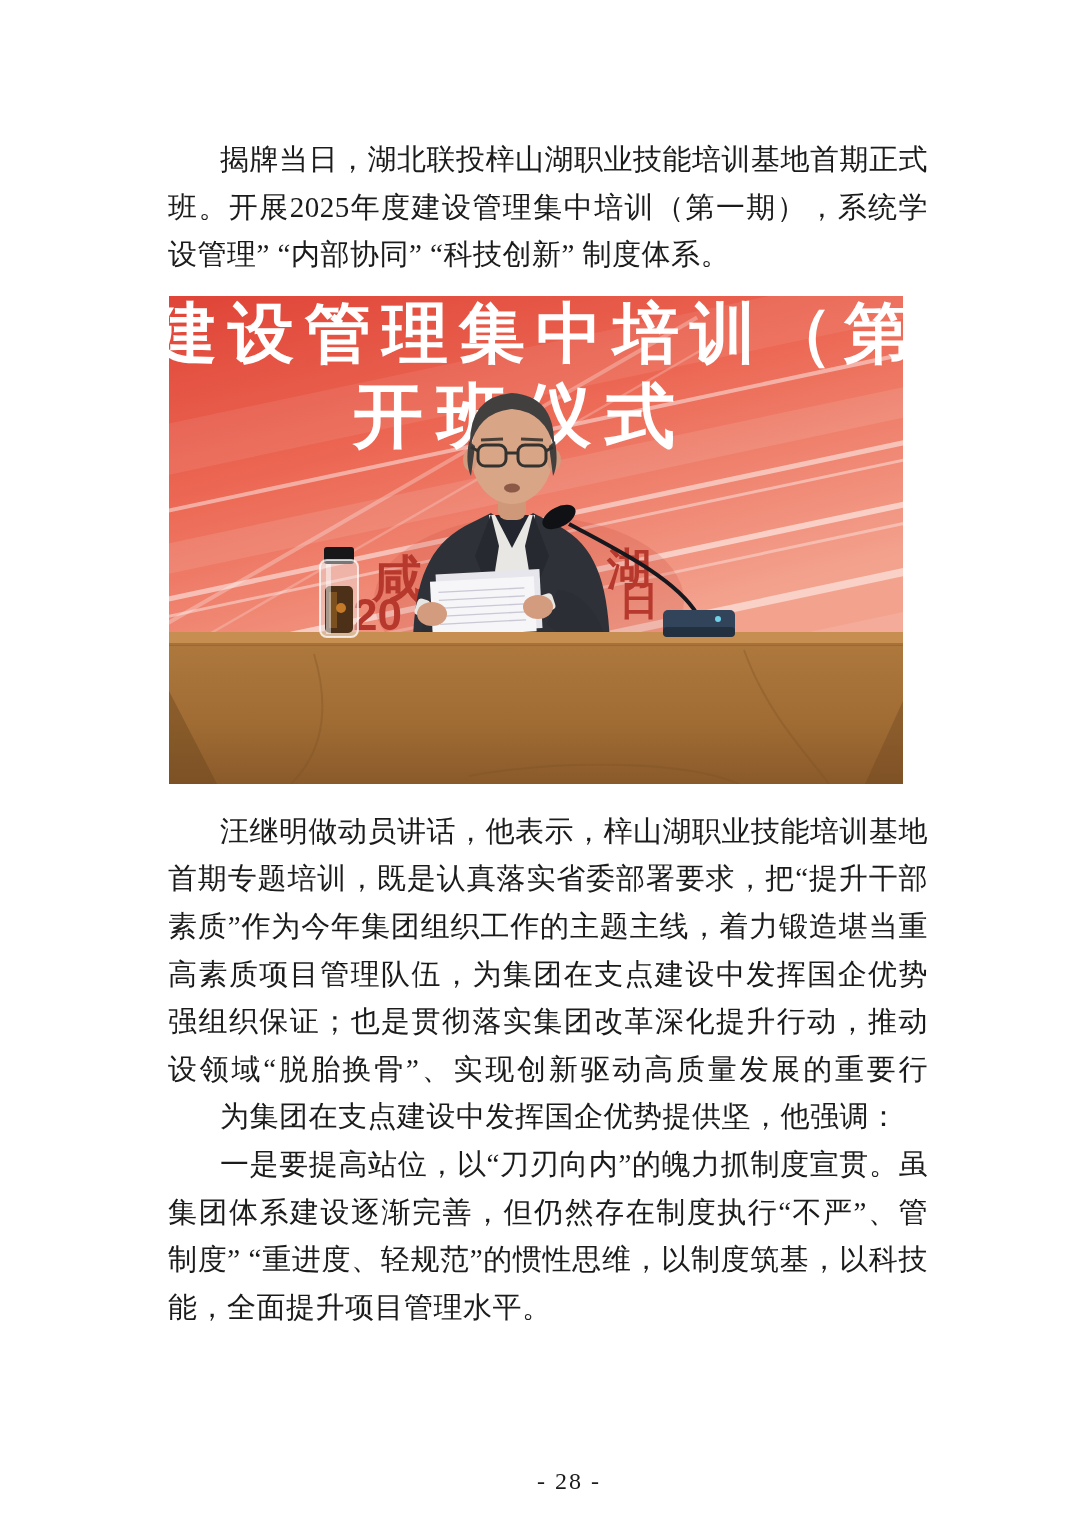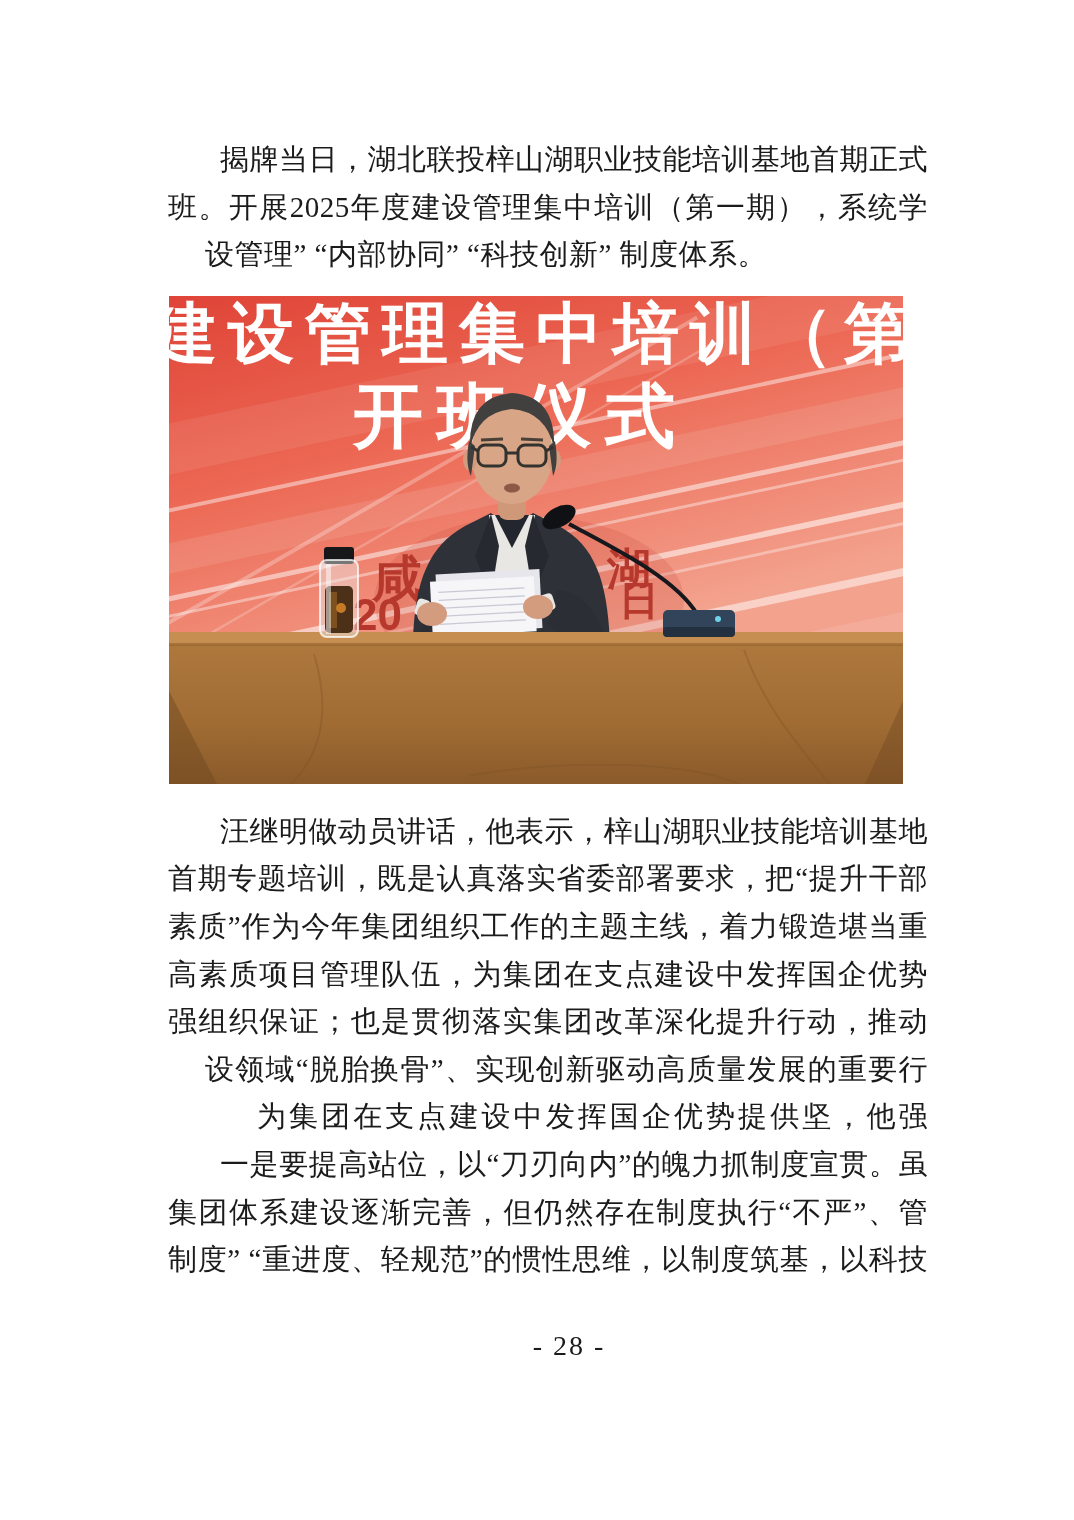--- a/index.html
+++ b/index.html
@@ -22,33 +22,33 @@
   .para { margin: 0; padding: 0; }
   .line {
     line-height: 47.6px;
     height: 47.6px;
     overflow: hidden;
     text-align: justify;
     text-align-last: justify;
     letter-spacing: 0.5px;
   }
   .line.first { text-indent: 52px; }
-  .line.last { text-align-last: left; margin-left: 37px; }
+  .line.last { text-align-last: left; }
   .photo-figure {
     margin: 17px 0 24px 1px;
     width: 734px;
     height: 488px;
     line-height: 0;
   }
   .page-number {
     position: absolute;
-    top: 1330px;
+    top: 1468px;
     left: 569px;
     transform: translateX(-50%);
-    font-size: 28px;
+    font-size: 24px;
     letter-spacing: 2px;
     white-space: nowrap;
   }
   svg text { font-family: "Liberation Sans", "DejaVu Sans", sans-serif; }
 </style>
 </head>
 <body>
 
 <div class="page">
   <div class="article">
@@ -210,17 +210,18 @@
         <div class="line">强组织保证；也是贯彻落实集团改革深化提升行动，推动工程建</div>
         <div class="line last">设领域“脱胎换骨”、实现创新驱动高质量发展的重要行动。</div>
       </div>
     <div class="para">
         <div class="line first last">为集团在支点建设中发挥国企优势提供坚，他强调：</div>
       </div>
     <div class="para">
         <div class="line first">一是要提高站位，以“刀刃向内”的魄力抓制度宣贯。虽然</div>
         <div class="line">集团体系建设逐渐完善，但仍然存在制度执行“不严”、管理手</div>
         <div class="line">制度” “重进度、轻规范”的惯性思维，以制度筑基，以科技赋</div>
+        <div class="line last">能，全面提升项目管理水平。</div>
       </div>
   </div>
 
   <div class="page-number">- 28 -</div>
 </div>
 
 </body></html>

